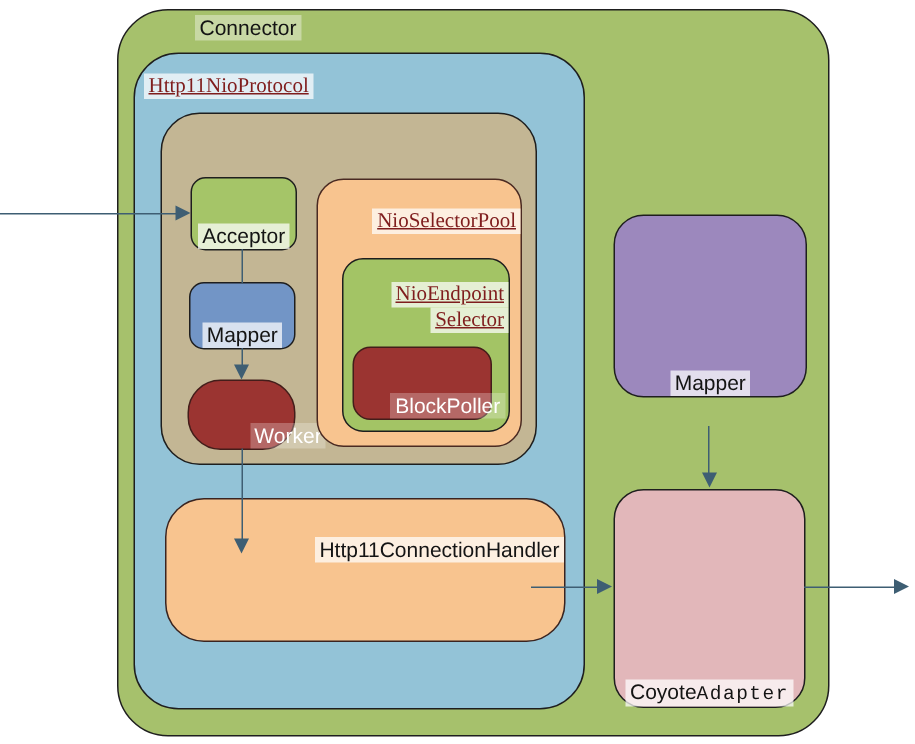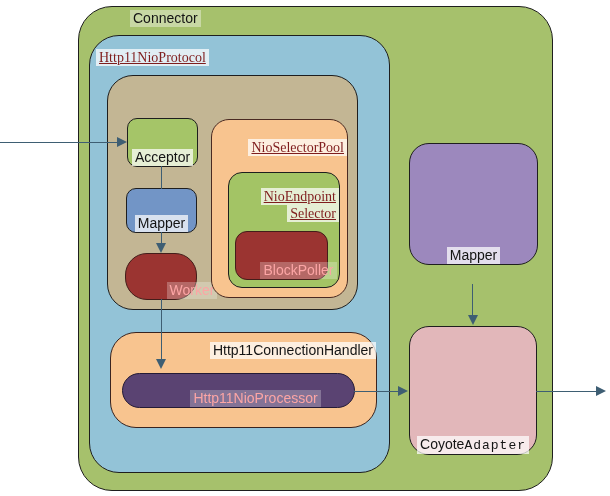--- a/index.html
+++ b/index.html
@@ -16,29 +16,29 @@
   .b-endpoint  { left:107px; top:75px; width:251px; height:235px; border-radius:26px; background:#c3b694; }
   .b-pool      { left:211px; top:119px; width:137px; height:179px; border-radius:18px; background:#f8c48f; border-color:#4a2a22; }
   .b-blocking  { left:228px; top:172px; width:112px; height:116px; border-radius:14px; background:#a3c465; }
   .b-blockpoller { left:235px; top:231px; width:93px; height:49px; border-radius:12px; background:#9b3431; border-color:#431d1a; }
   .b-acceptor  { left:127px; top:118px; width:71px; height:49px; border-radius:10px; background:#a5c568; }
   .b-poller    { left:126px; top:188px; width:71px; height:45px; border-radius:10px; background:#7295c6; }
   .b-worker    { left:125px; top:253px; width:72px; height:47px; border-radius:22px; background:#9b3431; border-color:#431d1a;padding-left:28px; }
   .b-handler   { left:110px; top:332px; width:267px; height:96px; border-radius:26px; background:#f8c48f; border-color:#3a2420; }
   .b-pill      { left:122px; top:373px; width:233px; height:35px; border-radius:18px; background:#5a4372; border-color:#241b36; }
   .b-mapper    { left:409px; top:143px; width:129px; height:122px; border-radius:20px; background:#9c88bd; }
-  .b-coyote    { left:409px; top:326px; width:128px; height:129px; border-radius:20px; background:#e2b7ba; }
+  .b-coyote    { left:409px; top:326px; width:128px; height:146px; border-radius:20px; background:#e2b7ba; }
 
   
   .lbl {
     display:inline-block; font-size:14px; line-height:17px; padding:0 3px;
     background:rgba(255,255,255,0.72); color:#141414; white-space:nowrap;
   }
   .lbl-faint { background:rgba(255,255,255,0.38); }
-  .lbl-light { color:#fca5a5; background:rgba(255,255,255,0.26);margin-left:34px; }
+  .lbl-light { color:#ffffff; background:rgba(255,255,255,0.26);margin-left:34px; }
   .link { color:#7f1d1d; text-decoration:underline; cursor:pointer;font-family:Liberation Serif, serif; }
   .pos { position:absolute; }
   .topcenter { position:absolute; left:0; right:0; text-align:right; }
   .mono { font-family:"Liberation Mono", monospace; font-size:13px; letter-spacing:1px; }
 
   
   .hline { position:absolute; height:0; border-top:1.6px solid #3e5e73; z-index:20; }
   .vline { position:absolute; width:0; border-left:1.6px solid #3e5e73; z-index:20; }
   .head-right { position:absolute; width:0; height:0; z-index:21;
     border-left:10px solid #3e5e73; border-top:5px solid transparent; border-bottom:5px solid transparent; }
@@ -81,28 +81,25 @@
       <span class="lbl link" style="padding-bottom:0;">NioEndpoint</span><br>
       <span class="lbl link" style="margin-top:-1px;">Selector</span>
     </div>
   </div>
 
   <div class="box b-blockpoller center">
     <span class="lbl lbl-light">BlockPoller</span>
   </div>
 
   <div class="box b-handler">
-    <div class="topcenter" style="top:8px;text-decoration:underline;">
+    <div class="topcenter" style="top:25px;text-decoration:underline;">
       <span class="lbl">Http11ConnectionHandler</span>
     </div>
   </div>
 
-  <div class="box b-pill center">
-    <span class="lbl lbl-light">Http11NioProcessor</span>
-  </div>
 
   <div class="box b-mapper center">
     <span class="lbl">Mapper</span>
   </div>
 
   <div class="box b-coyote center">
     <span class="lbl"><span>Coyote</span><span class="mono">Adapter</span></span>
   </div>
 
   <div class="hline" style="left:0; top:141.5px; width:118px;"></div>

